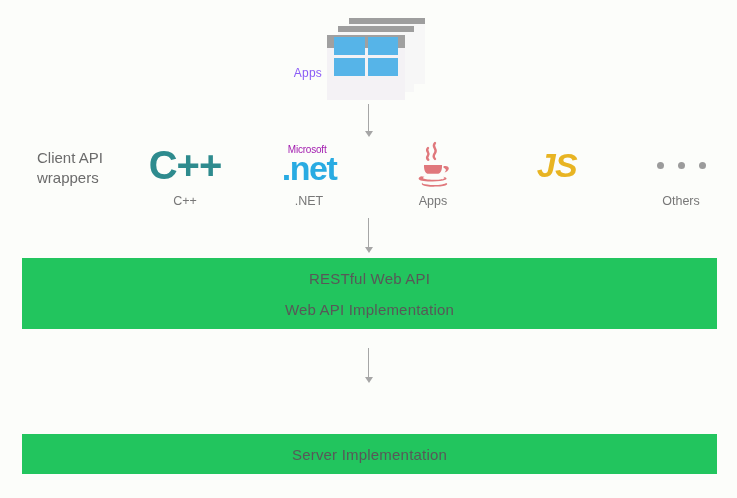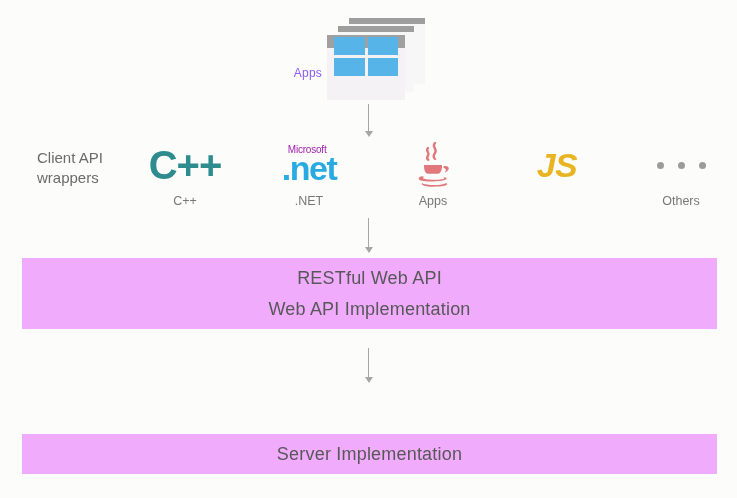--- a/index.html
+++ b/index.html
@@ -213,25 +213,25 @@
     background: #9b9b9b;
     display: block;
   }
 
   
   .bar {
     position: absolute;
     left: 22px;
     width: 695px;
     height: 40px;
-    background: #f0abfc;
+    background: #22c55e;
     display: flex;
     align-items: center;
     justify-content: center;
-    font-size: 18px;
+    font-size: 15px;
     color: #585858;
     letter-spacing: .2px;
   }
   #bar-restful  { top: 258px; }
   #bar-webimpl  { top: 289px; }
   #bar-serverapi{ top: 388px; }
   #bar-serverimpl { top: 434px; }
 </style>
 </head>
 <body>

